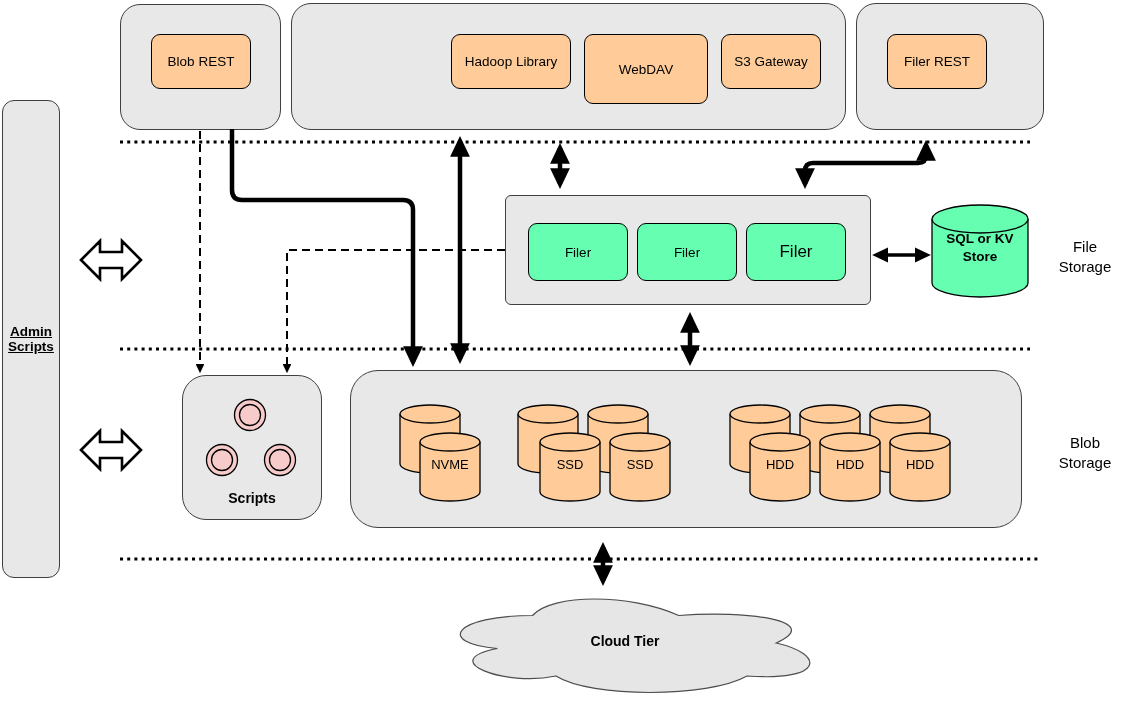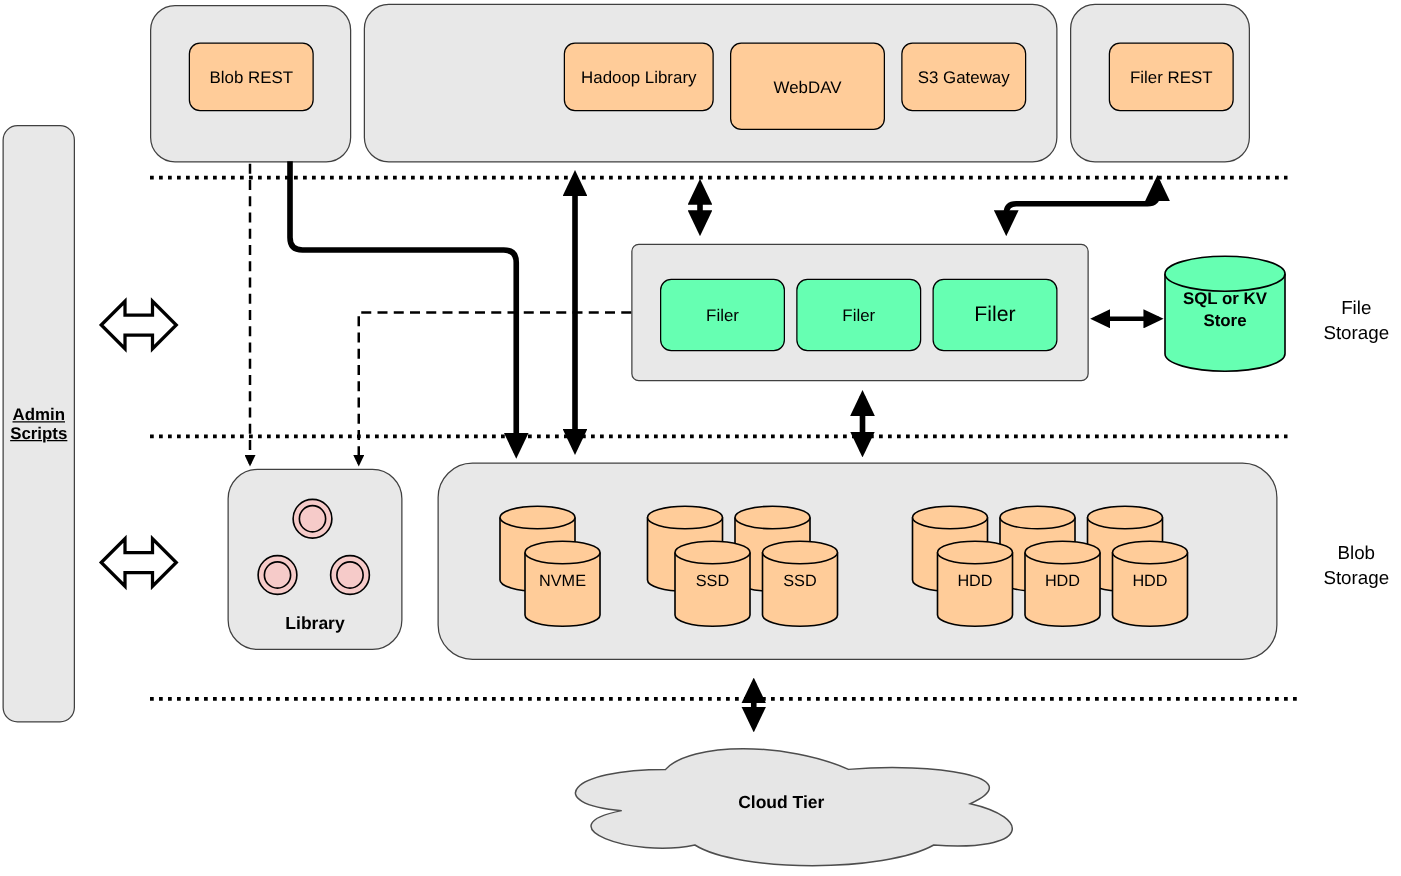--- a/index.html
+++ b/index.html
@@ -57,21 +57,21 @@
       <span>Hadoop Library</span>
     </div>
     <div class="node orange" style="left:292px;top:30px;width:124px;height:70px;">
       <span>WebDAV</span>
     </div>
     <div class="node orange" style="left:429px;top:30px;width:100px;height:55px;">
       <span>S3 Gateway</span>
     </div>
   </div>
 
-  <div class="container" style="left:856px;top:3px;width:144px;height:127px;border-radius:20px;">
+  <div class="container" style="left:856px;top:3px;width:188px;height:127px;border-radius:20px;">
     <div class="node orange" style="left:30px;top:30px;width:100px;height:55px;">
       <span>Filer REST</span>
     </div>
   </div>
 
   <div class="admin-box">
     <span>Admin Scripts</span>
   </div>
 
   <div class="container" style="left:505px;top:195px;width:366px;height:110px;border-radius:6px;">
@@ -163,21 +163,21 @@
 
     <path class="cloud" d="M532.5 615.5 C454.5 615.5 435 643 497.4 648.5 C435 660.6 505.2 687 555.9 676 C591 698 708 698 747 676 C825 681.5 825 654 776.25 643 C825 621 747 610 678.75 615.5 C630 593.5 552 593.5 532.5 615.5 Z"></path>
   </svg>
 
   <div class="lbl bold" style="left:934px;top:230px;width:92px;font-size:13.5px;">SQL or KV Store</div>
 
   <div class="lbl" style="left:1054px;top:237px;width:62px;font-size:15px;">File Storage</div>
 
   <div class="lbl" style="left:1054px;top:433px;width:62px;font-size:15px;">Blob Storage</div>
 
-  <div class="lbl bold" style="left:182px;top:489px;width:140px;font-size:14px;">Library</div>
+  <div class="lbl bold" style="left:182px;top:489px;width:140px;font-size:14px;">Scripts</div>
 
   <div class="lbl" style="left:420px;top:457px;width:60px;font-size:13px;">NVME</div>
   <div class="lbl" style="left:540px;top:457px;width:60px;font-size:13px;">SSD</div>
   <div class="lbl" style="left:610px;top:457px;width:60px;font-size:13px;">SSD</div>
   <div class="lbl" style="left:750px;top:457px;width:60px;font-size:13px;">HDD</div>
   <div class="lbl" style="left:820px;top:457px;width:60px;font-size:13px;">HDD</div>
   <div class="lbl" style="left:890px;top:457px;width:60px;font-size:13px;">HDD</div>
 
   <div class="lbl bold" style="left:525px;top:632px;width:200px;font-size:14px;">Cloud Tier</div>
 

